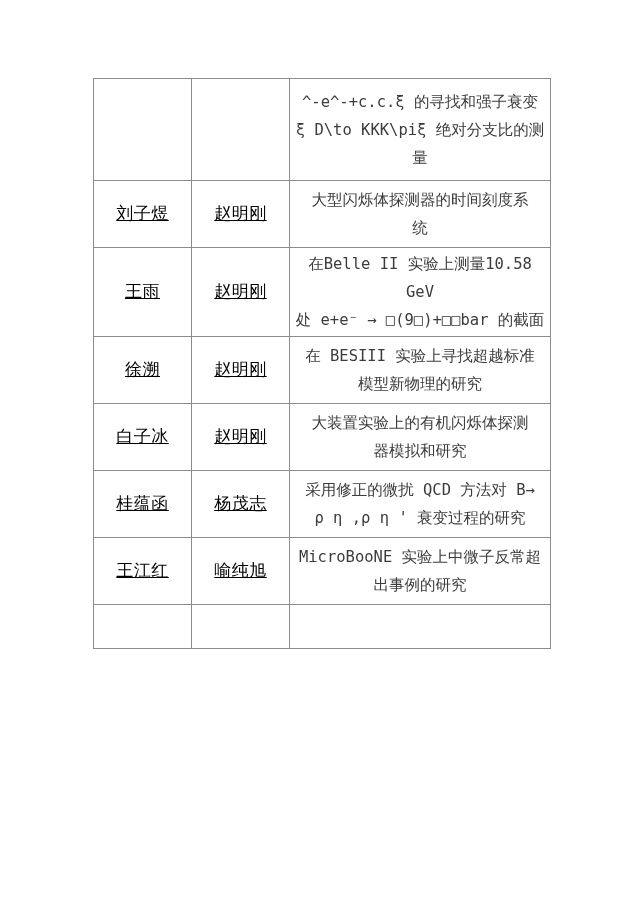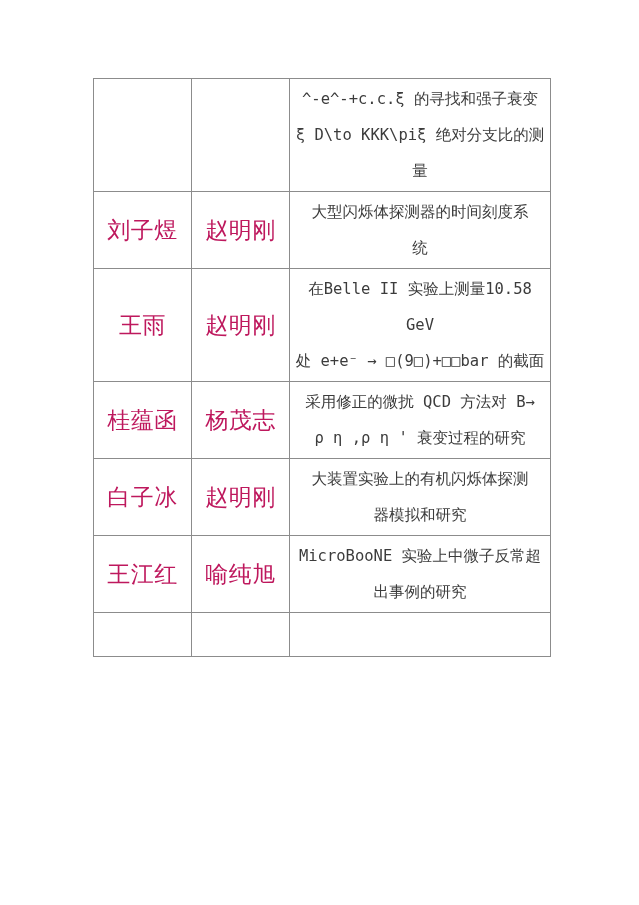--- a/index.html
+++ b/index.html
@@ -33,30 +33,31 @@
   table.thesis-table col.c-title   { width: 261px; }
   table.thesis-table td {
     border: 1px solid #8c8c8c;
     text-align: center;
     vertical-align: middle;
     padding: 2px 4px;
     box-sizing: border-box;
   }
   td.name-cell {
     font-family: "DejaVu Serif", serif;
-    font-size: 23px;
+    font-size: 17px;
     letter-spacing: 0.5px;
     line-height: 1.6;
-    color: #be185d;
+    color: #000000;
+    text-decoration: underline;
   }
   td.title-cell {
     
     font-family: "DejaVu Sans Mono", "DejaVu Serif", serif;
     font-size: 15.5px;
-    line-height: 36px;
+    line-height: 28px;
     white-space: pre-line;
     color: #3c3c3c;
   }
   tr.row-tall  { height: 102px; }
   tr.row-mid   { height: 67px; }
   tr.row-short { height: 44px; }
 </style>
 </head>
 <body>
 
@@ -81,30 +82,36 @@
         <td class="title-cell">大型闪烁体探测器的时间刻度系
 统</td>
       </tr>
       <tr class="row-mid">
         <td class="name-cell">王雨</td>
         <td class="name-cell">赵明刚</td>
         <td class="title-cell">在Belle II 实验上测量10.58 GeV
 处 e+e⁻ → □(9□)+□□bar 的截面</td>
       </tr>
       <tr class="row-mid">
-        <td class="name-cell">桂蕴函</td>
-        <td class="name-cell">杨茂志</td>
-        <td class="title-cell">采用修正的微扰 QCD 方法对 B→
-ρ η ,ρ η ' 衰变过程的研究</td>
+        <td class="name-cell">徐溯</td>
+        <td class="name-cell">赵明刚</td>
+        <td class="title-cell">在 BESIII 实验上寻找超越标准
+模型新物理的研究</td>
       </tr>
       <tr class="row-mid">
         <td class="name-cell">白子冰</td>
         <td class="name-cell">赵明刚</td>
         <td class="title-cell">大装置实验上的有机闪烁体探测
 器模拟和研究</td>
+      </tr>
+      <tr class="row-mid">
+        <td class="name-cell">桂蕴函</td>
+        <td class="name-cell">杨茂志</td>
+        <td class="title-cell">采用修正的微扰 QCD 方法对 B→
+ρ η ,ρ η ' 衰变过程的研究</td>
       </tr>
       <tr class="row-mid">
         <td class="name-cell">王江红</td>
         <td class="name-cell">喻纯旭</td>
         <td class="title-cell">MicroBooNE 实验上中微子反常超
 出事例的研究</td>
       </tr>
       <tr class="row-short">
         <td class="name-cell"></td>
         <td class="name-cell"></td>

